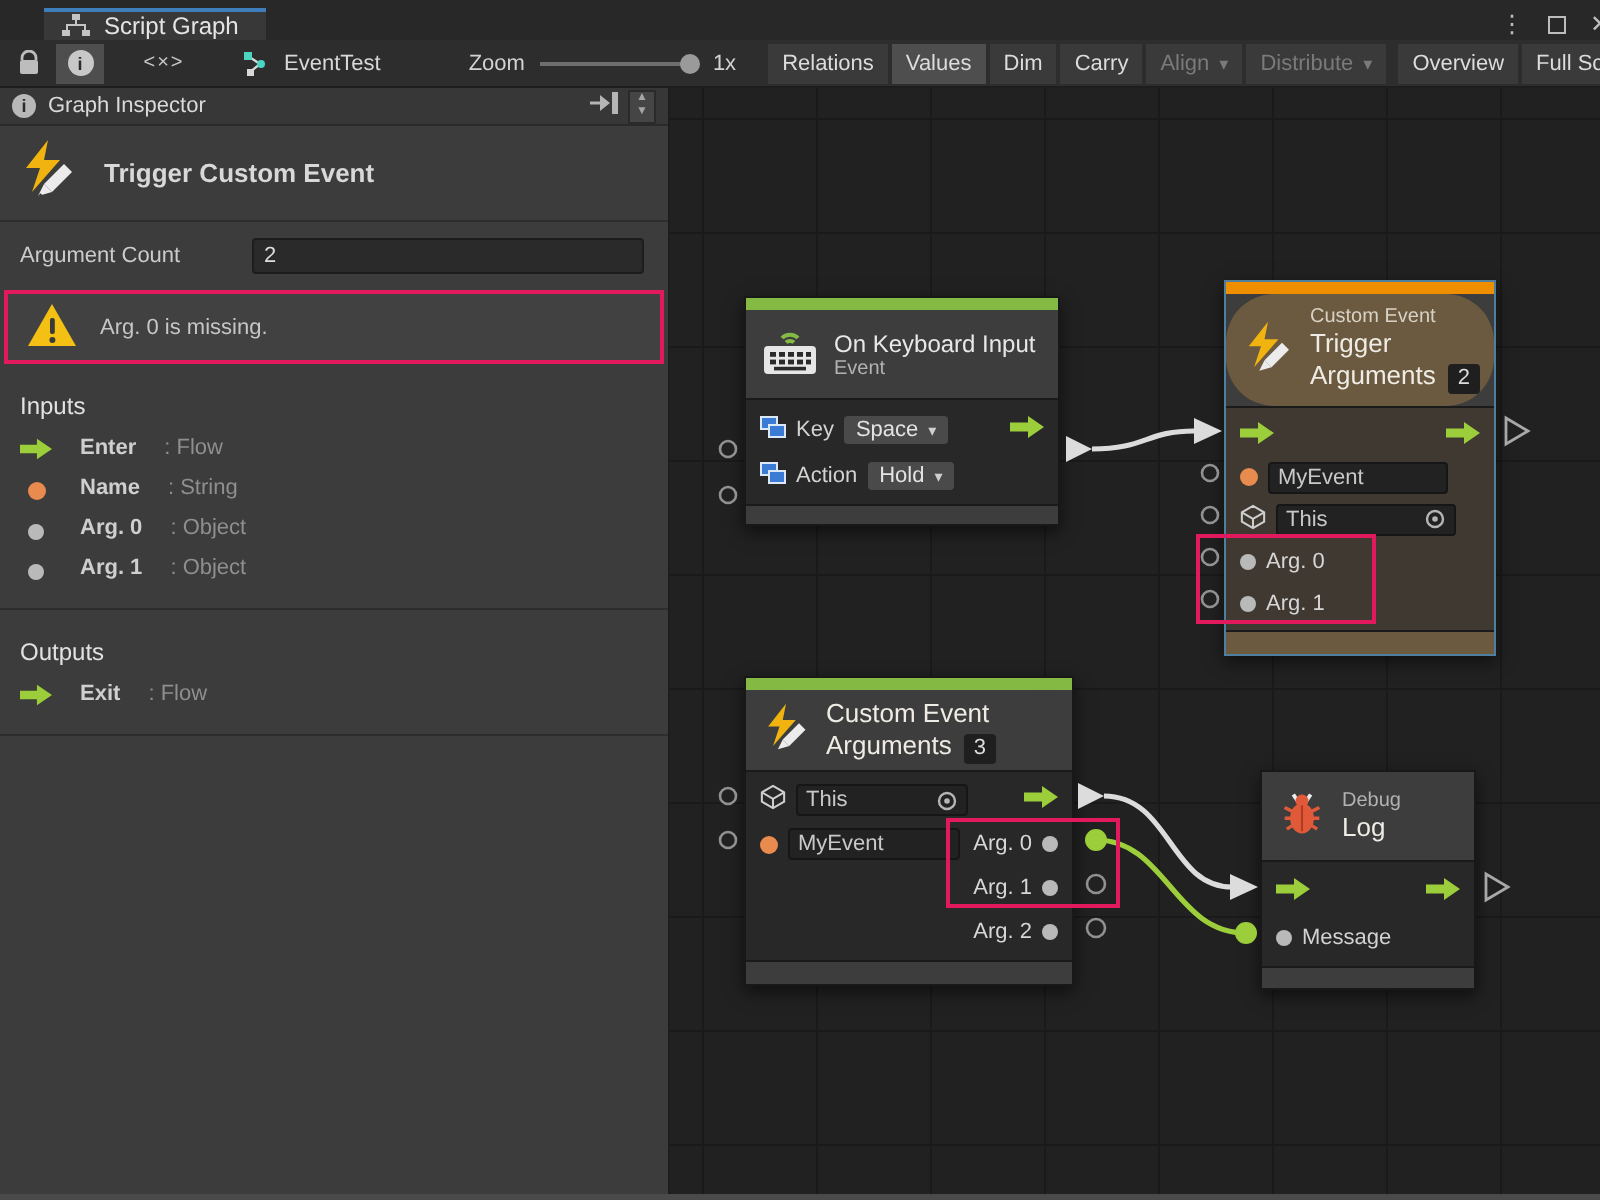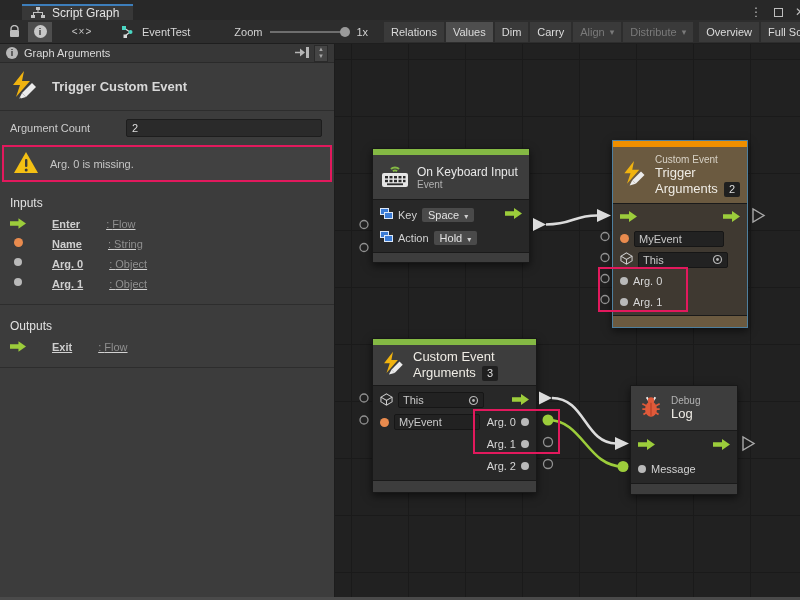--- a/index.html
+++ b/index.html
@@ -36,39 +36,39 @@
   .panel-bar { height:19px; background:#373737; border-bottom:1px solid #2a2a2a; display:flex; align-items:center; gap:6px; padding:0 6px; color:#dadada; font-size:11px; }
   .panel-bar .right { margin-left:auto; display:flex; align-items:center; gap:4px; }
   .spinner { width:14px; height:17px; background:#454545; border:1px solid #2a2a2a; display:flex; flex-direction:column; align-items:center; justify-content:center; font-size:6px; color:#a5a5a5; line-height:7px; }
   .unit-head { display:flex; align-items:center; gap:12px; padding:10px 8px; height:48px; border-bottom:1px solid #2d2d2d;font-weight:bold; }
   .unit-title { font-size:13px; color:#d8d8d8; }
   .argrow { display:flex; align-items:center; padding:8px 8px 6px 10px; }
   .argrow label { width:116px; color:#cccccc; }
   .argrow input { width:196px; height:18px; background:#2a2a2a; border:1px solid #1d1d1d; border-radius:2px; color:#dddddd; padding:0 5px; font-family:"Liberation Sans",sans-serif; font-size:11px; }
   .warnbox { margin:2px 2px 0 2px; height:37px; border:2px solid #e2195d; background:#414141; display:flex; align-items:center; gap:11px; padding:0 9px; color:#c6c6c6; }
   .sect-head { padding:14px 10px 4px 10px; font-size:12px; color:#e2e2e2; }
-  .port-item { display:flex; align-items:flex-start; gap:26px; padding:4px 10px; height:20px;text-decoration:underline; }
+  .port-item { display:flex; align-items:flex-end; gap:14px; padding:4px 10px; height:20px; }
   .pname { font-weight:bold; color:#cfcfcf; }
   .ptype { color:#8f8f8f; }
   .ptype::before { content:" : "; color:#8f8f8f; }
   .icon-slot { width:16px; display:flex; align-items:center; justify-content:center; }
   .dot { border-radius:50%; display:inline-block; }
   .dot.orange { width:9px; height:9px; background:#e98b4e; }
   .dot.gray { width:8px; height:8px; background:#b9b9b9; }
   .sep { height:1px; background:#2d2d2d; margin-top:10px; }
 
   
   .canvas { position:absolute; left:335px; top:44px; width:465px; height:553px; background-color:#212121;
     background-image:linear-gradient(#1a1a1a 1px, transparent 1px), linear-gradient(90deg,#1a1a1a 1px, transparent 1px);
     background-size:57px 57px; background-position:16px 15px; overflow:hidden; }
   .node { position:absolute; border:1px solid #181818; background:#3d3d3d; box-shadow:0 3px 8px rgba(0,0,0,.55); z-index:2; }
   .bar { height:6px; }
   .bar.green { background:#84b944; }
   .bar.orange { background:#ef8f00; }
-  .nhead { display:flex; align-items:center; gap:7px; padding:4px 7px; background:#3d3d3d; }
+  .nhead { display:flex; align-items:center; gap:7px; padding:4px 7px; background:#3d3d3d;border-radius:24px; }
   .nhead .txt { display:flex; flex-direction:column; justify-content:center; }
   .ntitle { font-size:12px; color:#e8e8e8; }
   .nsub { font-size:10px; color:#b2b2b2; }
   .ncat { font-size:10px; color:#d8d2c6; }
   .big { font-size:13px; color:#efece5; line-height:16px; }
   .badge { display:inline-block; background:#1f1f1f; border-radius:2px; padding:0 5px; margin-left:6px; font-size:11px; color:#dddddd; line-height:15px; }
   .nbody { background:#282828; border-top:1px solid #1a1a1a; padding:3px 0; }
   .nrow { display:flex; align-items:center; gap:5px; padding:0 7px; }
   .nfoot { background:#3d3d3d; border-top:1px solid #1a1a1a; }
   .ddl { background:#4a4a4a; border-radius:2px; padding:1px 6px; color:#e3e3e3; }
@@ -182,21 +182,21 @@
       <div class="tbtn disabled caret">Align</div>
       <div class="tbtn disabled caret">Distribute</div>
       <div class="tbtn" style="margin-left:6px;">Overview</div>
       <div class="tbtn">Full Screen</div>
     </div>
   </div>
 
   <div class="panel">
     <div class="panel-bar">
       <span class="info-circ" style="width:12px;height:12px;background:#b8b8b8;">i</span>
-      <span>Graph Arguments</span>
+      <span>Graph Inspector</span>
       <span class="right">
         <span>
           <svg width="15" height="11" viewBox="0 0 15 11">
               <path d="M0 5.5h6" stroke="#b5b5b5" stroke-width="1.5"></path>
               <path d="M5 1.5 10 5.5 5 9.5z" fill="#b5b5b5"></path>
               <rect x="11" y="0" width="3" height="11" fill="#b5b5b5"></rect>
             </svg>
         </span>
         <span class="spinner">
             <span>▲</span>

